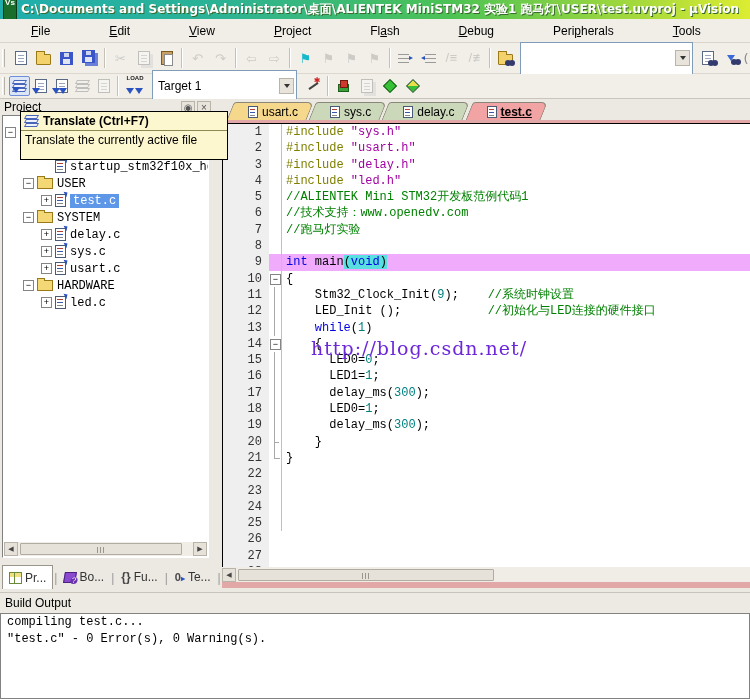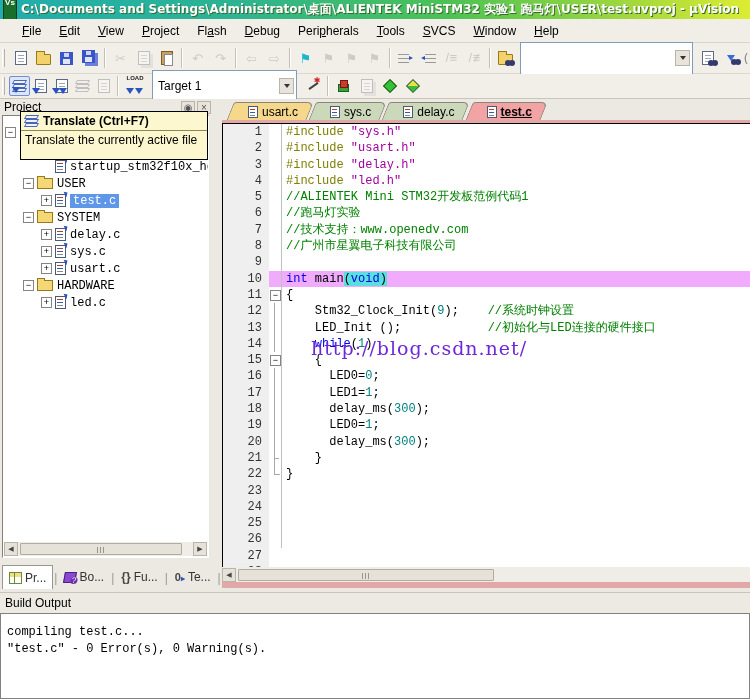--- a/index.html
+++ b/index.html
@@ -11,21 +11,21 @@
   .titlebar{position:absolute;left:0;top:0;width:750px;height:19px;
             background:linear-gradient(90deg,#20aeae 0%,#2cb394 30%,#4cc254 60%,#a5d93c 85%,#dcec32 100%);
             display:flex;align-items:center;padding:0 3px;color:#fff;}
   .titlebar .apptitle{font-family:"DejaVu Sans",sans-serif;font-weight:bold;font-size:12px;
             white-space:nowrap;overflow:hidden;text-shadow:1px 1px 0 #3a6a30;}
   .uvlogo{width:14px;height:27px;background:#1a6e2c;border:1px solid #0d3a16;color:#fff;
           font-size:8px;font-weight:bold;text-align:center;line-height:11px;margin-right:4px;flex:none;}
 
   
   .menubar{position:absolute;left:0;top:19px;width:750px;height:24px;background:#f0eee7;
-           border-bottom:1px solid #d8d4cb;display:flex;align-items:center;padding-left:13px;}
+           border-bottom:1px solid #d8d4cb;display:flex;align-items:center;padding-left:22px;gap:41px;}
   .menuitem{padding:3px 9px;cursor:default;}
   .menuitem u{text-decoration:underline;}
 
   
   .toolbar{position:absolute;left:0;width:750px;background:#f1efe8;display:flex;align-items:center;}
   .tb1{top:43px;height:31px;border-bottom:1px solid #dcd8cf;}
   .tb2{top:74px;height:25px;border-bottom:1px solid #c9c5bc;}
   .grip{width:3px;height:18px;border-left:1px solid #fff;border-right:1px solid #b6b2a8;margin:0 4px 0 2px;flex:none;}
   .tsep{width:2px;height:20px;border-left:1px solid #c4c0b6;border-right:1px solid #fff;margin:0 3px;flex:none;}
   .tbtn{width:23px;height:22px;display:flex;align-items:center;justify-content:center;flex:none;position:relative;}
@@ -138,25 +138,25 @@
   .s-mt{background:#59dfdf;color:#000;} .s-kwm{background:#59dfdf;color:#0000e0;}
   .watermark{position:absolute;left:42px;top:213px;font-family:"DejaVu Serif",serif;font-size:19px;
              color:#6d28d9;letter-spacing:1px;z-index:5;pointer-events:none;}
   .escroll{position:absolute;left:9px;right:0;top:468px;height:15px;background:#efede6;display:flex;align-items:center;}
   .epink{position:absolute;left:9px;right:0;top:483px;height:6px;}
 
   
   .buildhdr{position:absolute;left:0;top:592px;width:750px;height:21px;background:#eceae3;
             display:flex;align-items:center;padding-left:5px;border-top:1px solid #c8c4bb;}
   .buildbody{position:absolute;left:0;top:613px;width:750px;height:86px;background:#fff;
-             border:1px solid #828282;padding:10px 6px;
+             border:1px solid #828282;padding:0 6px;
              font-family:"Liberation Mono","DejaVu Sans Mono",monospace;font-size:12px;line-height:17px;white-space:pre;}
 
   
-  .tooltip{position:absolute;left:20px;top:111px;width:188px;background:#fcf7cf;border:1px solid #000;z-index:50;}
+  .tooltip{position:absolute;left:20px;top:111px;width:208px;background:#fcf7cf;border:1px solid #000;z-index:50;}
   .tooltip .tt-title{display:flex;align-items:center;gap:4px;padding:2px 4px;font-weight:bold;
                      border-bottom:1px solid #8a8a52;}
   .tooltip .tt-body{padding:2px 4px 12px 4px;}
 </style>
 </head>
 <body>
 
 <div class="window">
 
   <div class="titlebar">
@@ -476,23 +476,22 @@
             <div>27</div>
             <div>28</div>
           </div>
         <div class="codepane" id="codepane">
           <div class="watermark">http://blog.csdn.net/</div>
         <div class="crow"><span class="fold"></span><span class="ctext"><span class="s-dir">#include </span><span class="s-str">"sys.h"</span></span></div>
             <div class="crow"><span class="fold"></span><span class="ctext"><span class="s-dir">#include </span><span class="s-str">"usart.h"</span></span></div>
             <div class="crow"><span class="fold"></span><span class="ctext"><span class="s-dir">#include </span><span class="s-str">"delay.h"</span></span></div>
             <div class="crow"><span class="fold"></span><span class="ctext"><span class="s-dir">#include </span><span class="s-str">"led.h"</span></span></div>
             <div class="crow"><span class="fold"></span><span class="ctext"><span class="s-com">//ALIENTEK Mini STM32开发板范例代码1</span></span></div>
+            <div class="crow"><span class="fold"></span><span class="ctext"><span class="s-com">//技术支持：www.openedv.com</span></span></div>
             <div class="crow"><span class="fold"></span><span class="ctext"><span class="s-com">//跑马灯实验</span></span></div>
-            <div class="crow"><span class="fold"></span><span class="ctext"><span class="s-com">//技术支持：www.openedv.com</span></span></div>
-            <div class="crow"><span class="fold"></span><span class="ctext"><span class="s-com">//广州市星翼电子科技有限公司</span></span></div>
             <div class="crow"><span class="fold"></span><span class="ctext"></span></div>
             <div class="crow" style="background: #f0abfc;"><span class="fold"></span><span class="ctext"><span class="s-kw">int</span><span class="s-pl"> main</span><span class="s-mt">(</span><span class="s-kwm">void</span><span class="s-mt">)</span></span></div>
             <div class="crow"><span class="fold f-box"></span><span class="ctext"><span class="s-pl">{</span></span></div>
             <div class="crow"><span class="fold f-line"></span><span class="ctext"><span class="s-pl">    Stm32_Clock_Init(</span><span class="s-num">9</span><span class="s-pl">);    </span><span class="s-com">//系统时钟设置</span></span></div>
             <div class="crow"><span class="fold f-line"></span><span class="ctext"><span class="s-pl">    LED_Init ();            </span><span class="s-com">//初始化与LED连接的硬件接口</span></span></div>
             <div class="crow"><span class="fold f-line"></span><span class="ctext"><span class="s-pl">    </span><span class="s-kw">while</span><span class="s-pl">(</span><span class="s-num">1</span><span class="s-pl">)</span></span></div>
             <div class="crow"><span class="fold f-box"></span><span class="ctext"><span class="s-pl">    {</span></span></div>
             <div class="crow"><span class="fold f-line"></span><span class="ctext"><span class="s-pl">      LED0=</span><span class="s-num">0</span><span class="s-pl">;</span></span></div>
             <div class="crow"><span class="fold f-line"></span><span class="ctext"><span class="s-pl">      LED1=</span><span class="s-num">1</span><span class="s-pl">;</span></span></div>
             <div class="crow"><span class="fold f-line"></span><span class="ctext"><span class="s-pl">      delay_ms(</span><span class="s-num">300</span><span class="s-pl">);</span></span></div>

